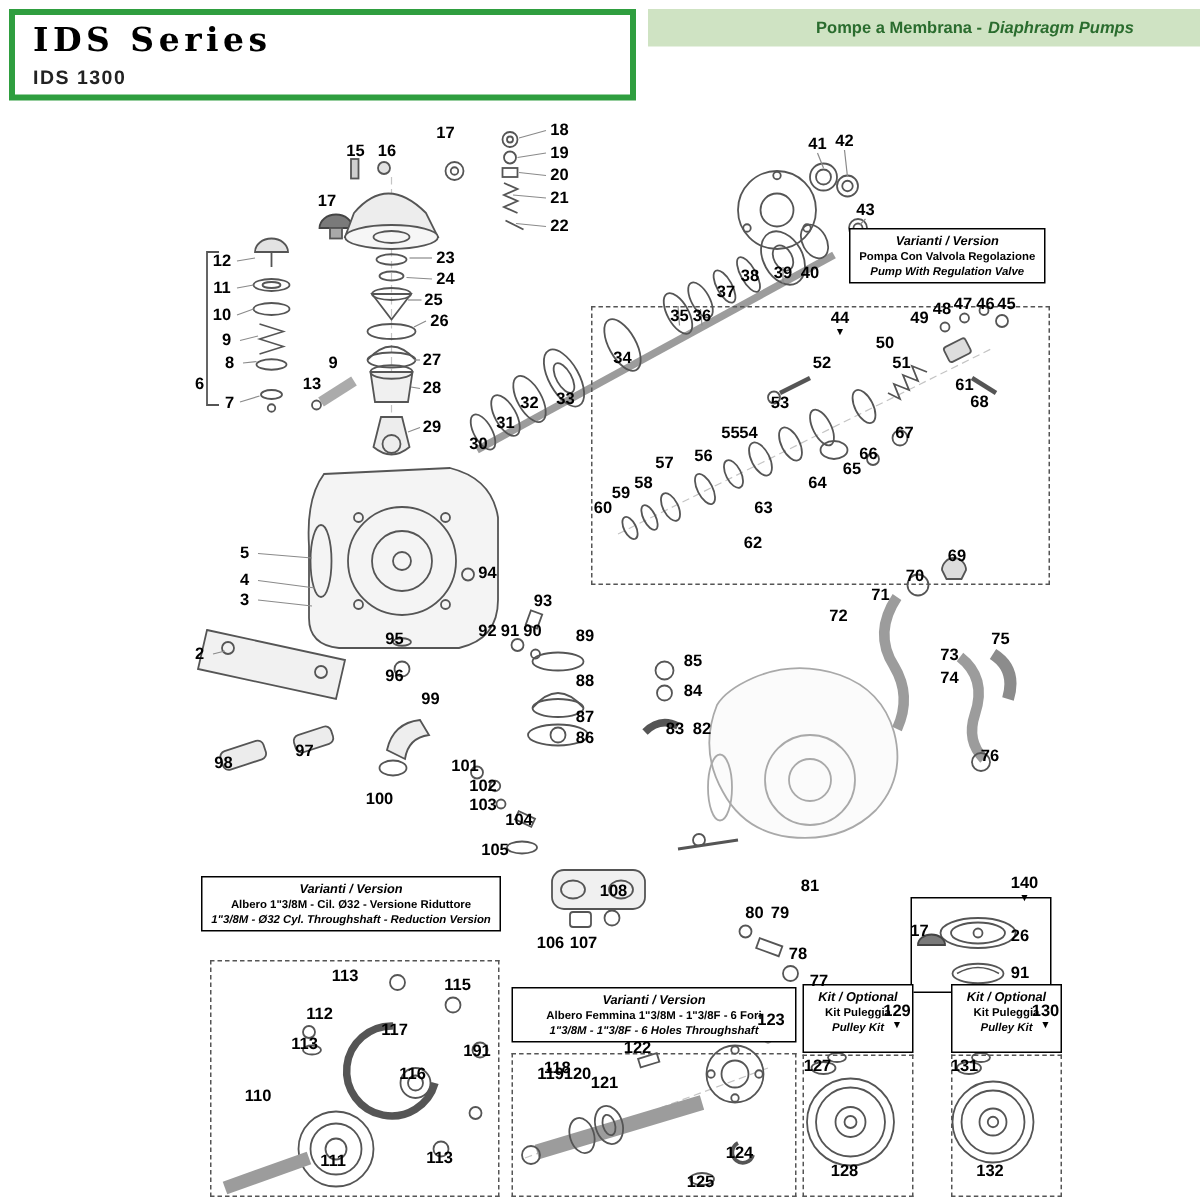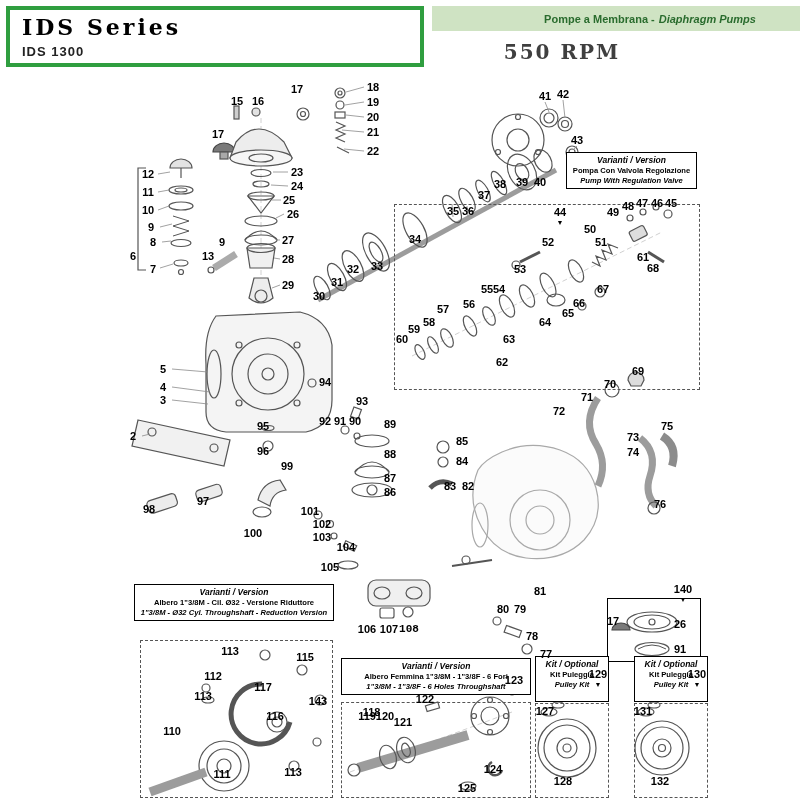--- a/index.html
+++ b/index.html
@@ -50,21 +50,20 @@
 <div class="page">
 
   <div class="title-box">
     <div class="series-title">IDS Series</div>
     <div class="model">IDS 1300</div>
   </div>
   <div class="subtitle-banner">
     <span class="it">Pompe a Membrana -</span>
     <span class="en">Diaphragm Pumps</span>
   </div>
-  <div class="rpm">550 RPM</div>
 
   <svg id="diagram" width="800" height="800" viewBox="0 0 800 800">
     <g stroke="#555" fill="none" stroke-width="1.2">
 
       <line x1="261" y1="118" x2="261" y2="302" stroke="#c4c4c4" stroke-width="0.8" stroke-dasharray="5 3"></line>
       <line x1="350" y1="772" x2="512" y2="712" stroke="#c4c4c4" stroke-width="0.8" stroke-dasharray="5 3"></line>
       <line x1="412" y1="356" x2="662" y2="232" stroke="#c4c4c4" stroke-width="0.8" stroke-dasharray="5 3"></line>
 
       <path d="M170,168 a11,9 0 0 1 22,0 z" fill="#e3e3e3"></path>
       <line x1="181" y1="168" x2="181" y2="178"></line>
@@ -434,21 +433,21 @@
       <div class="plabel" style="left: 203px; top: 501px;">97</div>
       <div class="plabel" style="left: 149px; top: 509px;">98</div>
       <div class="plabel" style="left: 253px; top: 533px;">100</div>
       <div class="plabel" style="left: 310px; top: 511px;">101</div>
       <div class="plabel" style="left: 322px; top: 524px;">102</div>
       <div class="plabel" style="left: 322px; top: 537px;">103</div>
       <div class="plabel" style="left: 346px; top: 547px;">104</div>
       <div class="plabel" style="left: 330px; top: 567px;">105</div>
       <div class="plabel" style="left: 367px; top: 629px;">106</div>
       <div class="plabel" style="left: 389px; top: 629px;">107</div>
-      <div class="plabel" style="left: 409px; top: 629px; font-family: Liberation Mono, monospace;">108</div>
+      <div class="plabel" style="left: 409px; top: 594px;">108</div>
       <div class="plabel" style="left: 638px; top: 371px;">69</div>
       <div class="plabel" style="left: 610px; top: 384px;">70</div>
       <div class="plabel" style="left: 587px; top: 397px;">71</div>
       <div class="plabel" style="left: 559px; top: 411px;">72</div>
       <div class="plabel" style="left: 633px; top: 437px;">73</div>
       <div class="plabel" style="left: 633px; top: 452px;">74</div>
       <div class="plabel" style="left: 667px; top: 426px;">75</div>
       <div class="plabel" style="left: 660px; top: 504px;">76</div>
       <div class="plabel" style="left: 540px; top: 591px;">81</div>
       <div class="plabel" style="left: 520px; top: 609px;">79</div>
@@ -458,21 +457,21 @@
       <div class="plabel" style="left: 683px; top: 589px;">140</div>
       <div class="parrow" style="left: 683px; top: 599px;">▼</div>
       <div class="plabel" style="left: 613px; top: 621px;">17</div>
       <div class="plabel" style="left: 680px; top: 624px;">26</div>
       <div class="plabel" style="left: 680px; top: 649px;">91</div>
       <div class="plabel" style="left: 230px; top: 651px;">113</div>
       <div class="plabel" style="left: 305px; top: 657px;">115</div>
       <div class="plabel" style="left: 213px; top: 676px;">112</div>
       <div class="plabel" style="left: 263px; top: 687px;">117</div>
       <div class="plabel" style="left: 203px; top: 696px;">113</div>
-      <div class="plabel" style="left: 318px; top: 701px;">143</div>
+      <div class="plabel" style="left: 318px; top: 701px;">191</div>
       <div class="plabel" style="left: 275px; top: 716px;">116</div>
       <div class="plabel" style="left: 172px; top: 731px;">110</div>
       <div class="plabel" style="left: 222px; top: 774px;">111</div>
       <div class="plabel" style="left: 293px; top: 772px;">113</div>
       <div class="plabel" style="left: 514px; top: 680px;">123</div>
       <div class="plabel" style="left: 425px; top: 699px;">122</div>
       <div class="plabel" style="left: 367px; top: 716px;">119</div>
       <div class="plabel" style="left: 385px; top: 716px;">120</div>
       <div class="plabel" style="left: 403px; top: 722px;">121</div>
       <div class="plabel" style="left: 352px; top: 712px; padding-left: 39px;">118</div>

